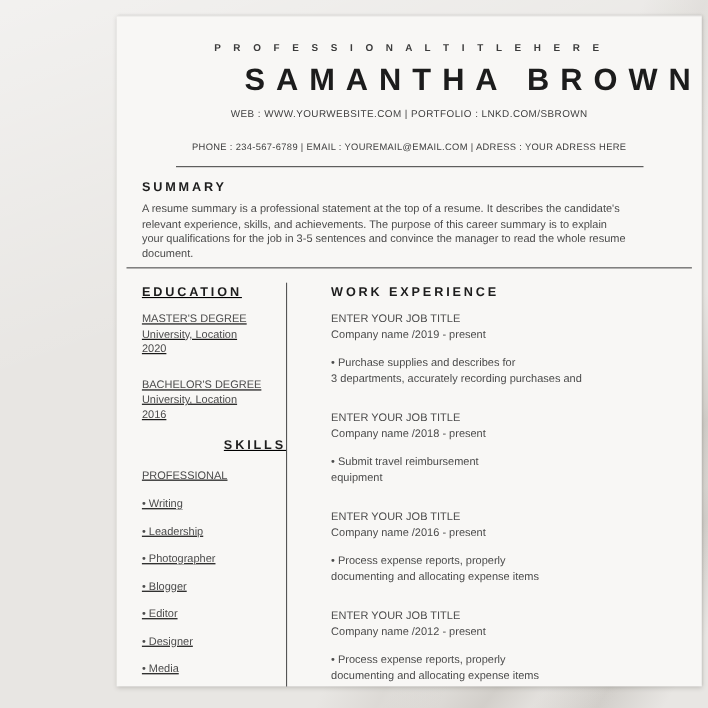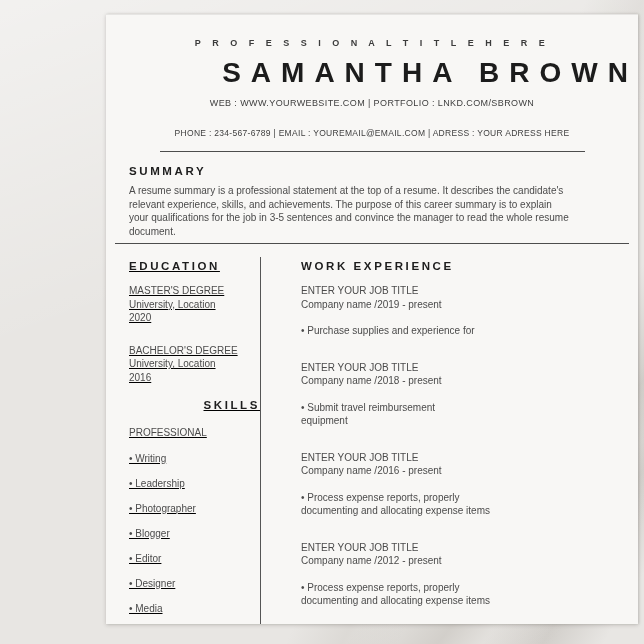--- a/index.html
+++ b/index.html
@@ -130,21 +130,22 @@
 
     <div class="col-divider"></div>
 
     <div class="col-right">
       <h2>WORK EXPERIENCE</h2>
 
       <div class="job">
         <div class="job-title">ENTER YOUR JOB TITLE</div>
         <div class="job-company">Company name /2019 - present</div>
         <div class="job-bullet">
-          <div>• Purchase supplies and experience for</div>
+          <div>• Purchase supplies and describes for</div>
+          <div>3 departments, accurately recording purchases and</div>
         </div>
       </div>
 
       <div class="job">
         <div class="job-title">ENTER YOUR JOB TITLE</div>
         <div class="job-company">Company name /2018 - present</div>
         <div class="job-bullet">
           <div>• Submit travel reimbursement</div>
           <div>equipment</div>
         </div>

